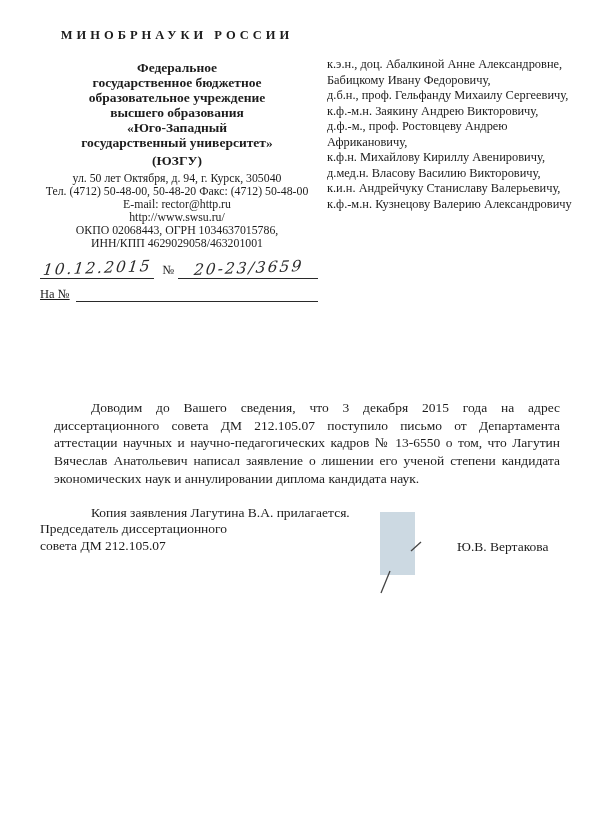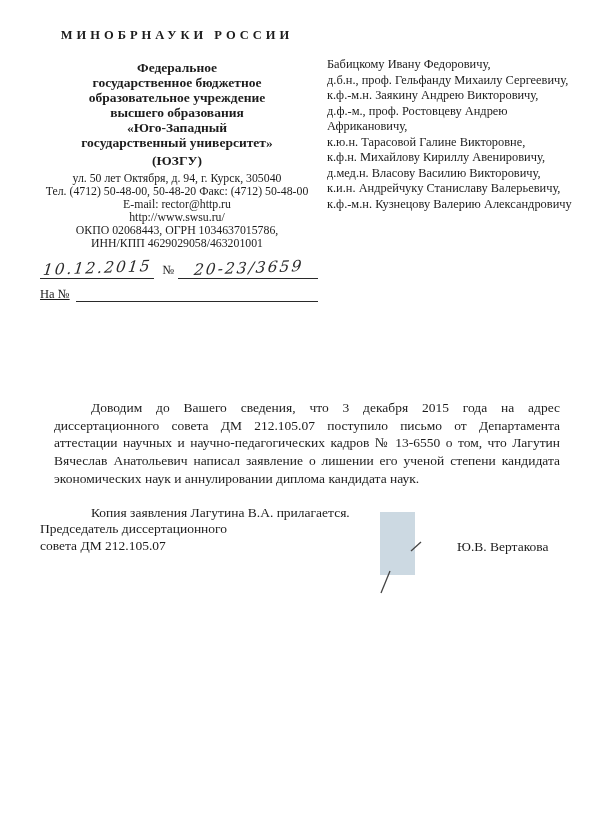--- a/index.html
+++ b/index.html
@@ -74,25 +74,25 @@
       <span class="ref-blank ref-num"><span class="hw">20-23/3659</span></span>
     </div>
 
     <div class="na-row">
       <span>На №</span>
       <span class="na-line"></span>
     </div>
   </div>
 
   <div class="recipients">
+    <div>к.э.н., доц. Абалкиной Анне Александровне,</div>
     <div>Бабицкому Ивану Федоровичу,</div>
     <div>д.б.н., проф. Гельфанду Михаилу Сергеевичу,</div>
     <div>к.ф.-м.н. Заякину Андрею Викторовичу,</div>
     <div>д.ф.-м., проф. Ростовцеву Андрею Африкановичу,</div>
-    <div>к.ю.н. Тарасовой Галине Викторовне,</div>
     <div>к.ф.н. Михайлову Кириллу Авенировичу,</div>
     <div>д.мед.н. Власову Василию Викторовичу,</div>
     <div>к.и.н. Андрейчуку Станиславу Валерьевичу,</div>
     <div>к.ф.-м.н. Кузнецову Валерию Александровичу</div>
   </div>
 
   <div class="body-text">
     <p>Доводим до Вашего сведения, что 3 декабря 2015 года на адрес диссертационного совета ДМ 212.105.07 поступило письмо от Департамента аттестации научных и научно-педагогических кадров № 13-6550 о том, что Лагутин Вячеслав Анатольевич написал заявление о лишении его ученой степени кандидата экономических наук и аннулировании диплома кандидата наук.</p>
     <p>Копия заявления Лагутина В.А. прилагается.</p>
   </div>

